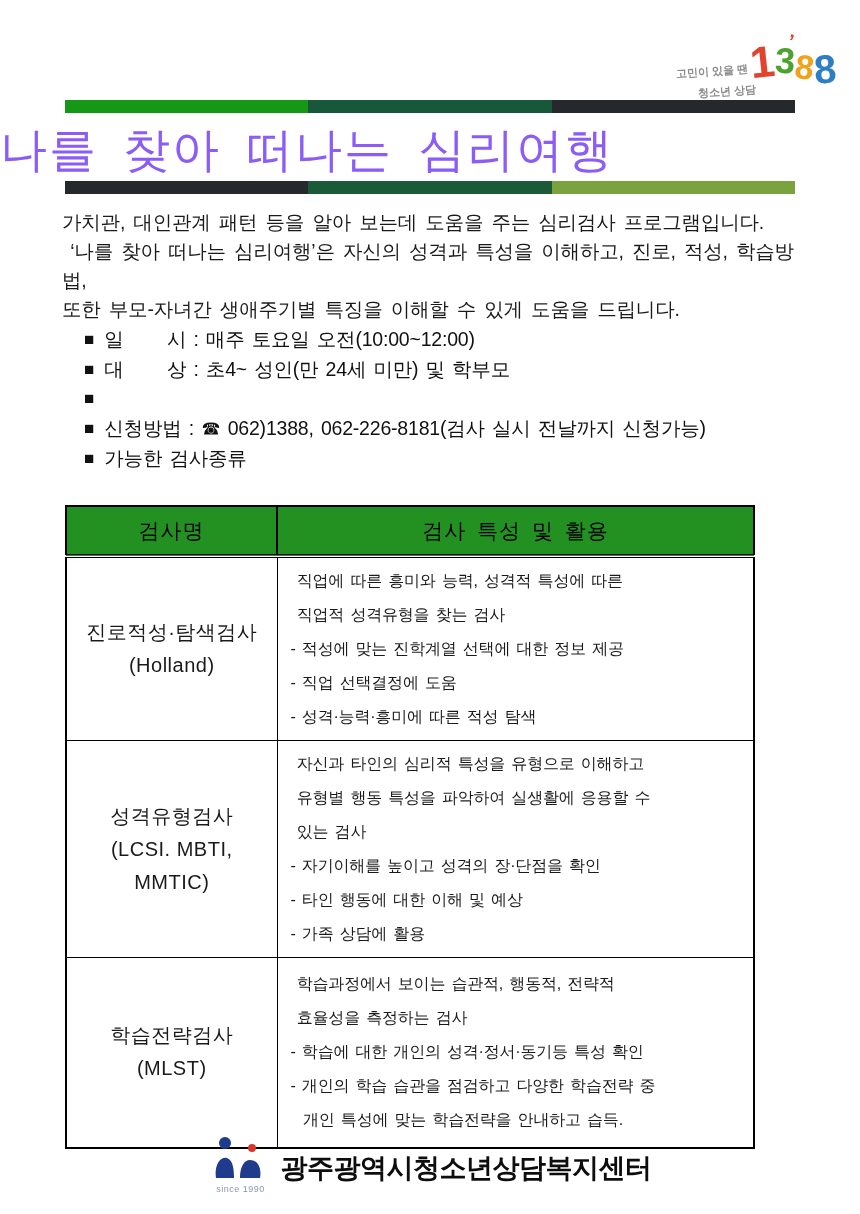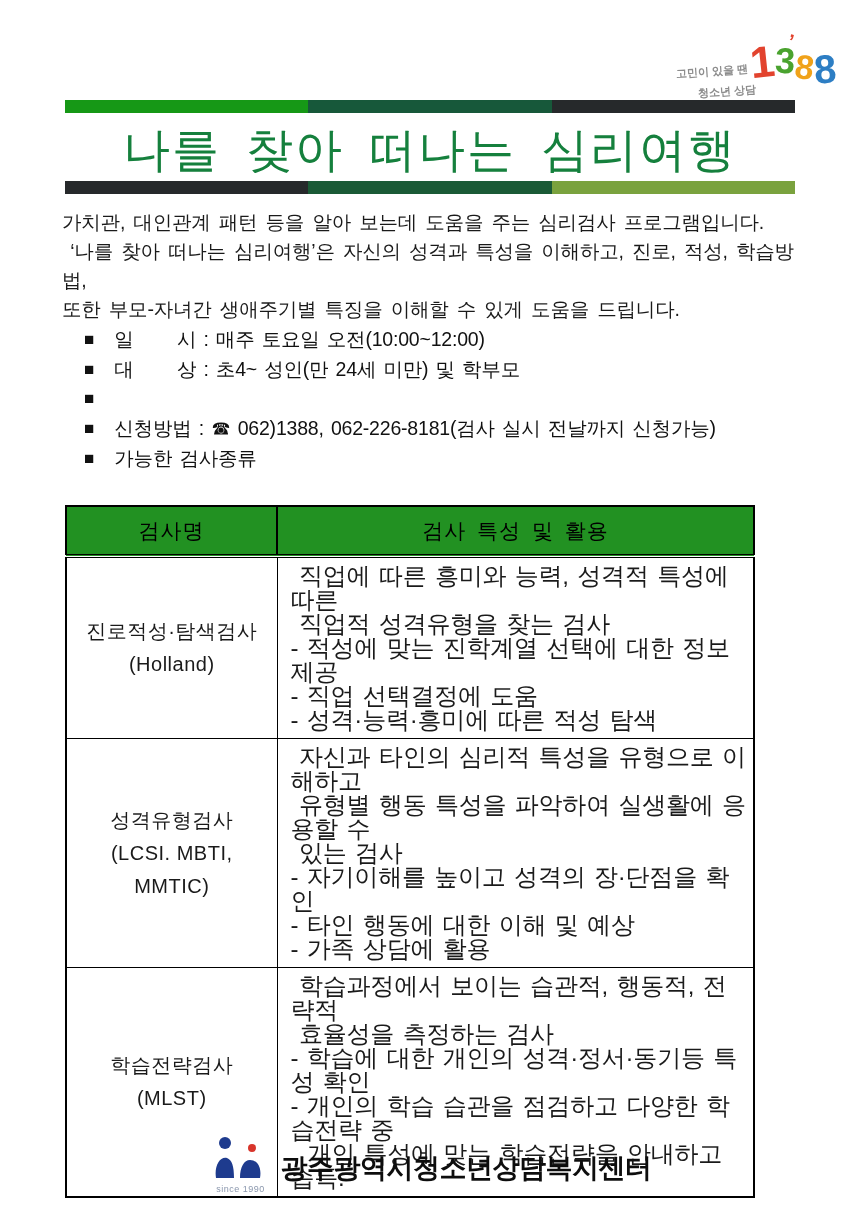--- a/index.html
+++ b/index.html
@@ -29,36 +29,36 @@
   .digits .accent { position:absolute; top:-10px; left:38px; font-size:20px; font-weight:bold; transform:rotate(14deg); }
 
   
   .bar { position:absolute; left:65px; width:730px; height:13px; display:flex; }
   .bar-top { top:100px; }
   .bar-bottom { top:181px; }
   .bar .seg { flex:1 1 0; height:100%; }
 
   
   .title {
-    position:absolute; left:0; right:0; top:119px; text-align:center;
-    font-size:47px; font-weight:400; letter-spacing:2px; word-spacing:10px; color:#15803d;
+    position:absolute; left:0; right:0; top:119px; text-align:left;
+    font-size:47px; font-weight:400; letter-spacing:2px; word-spacing:10px; color:#8b5cf6;
   }
 
   
   .intro { position:absolute; left:62px; top:208px; width:745px; }
   .intro .iline {
     font-size:19.5px; line-height:29px; white-space:pre-wrap; color:#1a1a1a;
     letter-spacing:-0.2px; word-spacing:3px;
   }
 
   
   .bullets { position:absolute; left:84px; top:325px; }
   .bullet { font-size:19.5px; line-height:29px; display:flex; align-items:baseline; }
   .bullet .sq { font-size:17px; margin-right:10px; position:relative; top:-1px; }
-  .bullet .btxt { white-space:pre; letter-spacing:-0.2px; word-spacing:2px;margin-left:10px; }
+  .bullet .btxt { white-space:pre; letter-spacing:-0.2px; word-spacing:2px; }
 
   
   table.test-table {
     position:absolute; left:65px; top:505px; width:690px;
     border-collapse:collapse; table-layout:fixed;
   }
   table.test-table col.col-name { width:211px; }
   table.test-table th {
     border:2px solid #000; border-bottom:4px double #000;
     height:50px; font-size:21px; font-weight:400; color:#000;
@@ -69,21 +69,21 @@
   }
   table.test-table { border:2.5px solid #000; }
   table.test-table tr.r1 td { height:178px; }
   table.test-table tr.r2 td { height:180px; }
   table.test-table tr.r3 td { height:190px; }
   td.name {
     text-align:center; white-space:pre-line; font-size:20px; line-height:33px;
     letter-spacing:0.5px;
   }
   td.desc {
-    padding:6px 6px 6px 13px; white-space:pre-wrap; font-size:24px; line-height:24px;
+    padding:6px 6px 6px 13px; white-space:pre-wrap; font-size:16px; line-height:34px;
     letter-spacing:-0.2px; word-spacing:2px;
   }
 
   
   .footer {
     position:absolute; left:0; right:0; top:1136px;
     display:flex; justify-content:center; align-items:flex-start; gap:8px;
   }
   .footer .logo-block { width:64px; text-align:center; }
   .footer .since { font-size:9px; color:#8a97ad; display:block; margin-top:-2px; letter-spacing:0.5px; }

